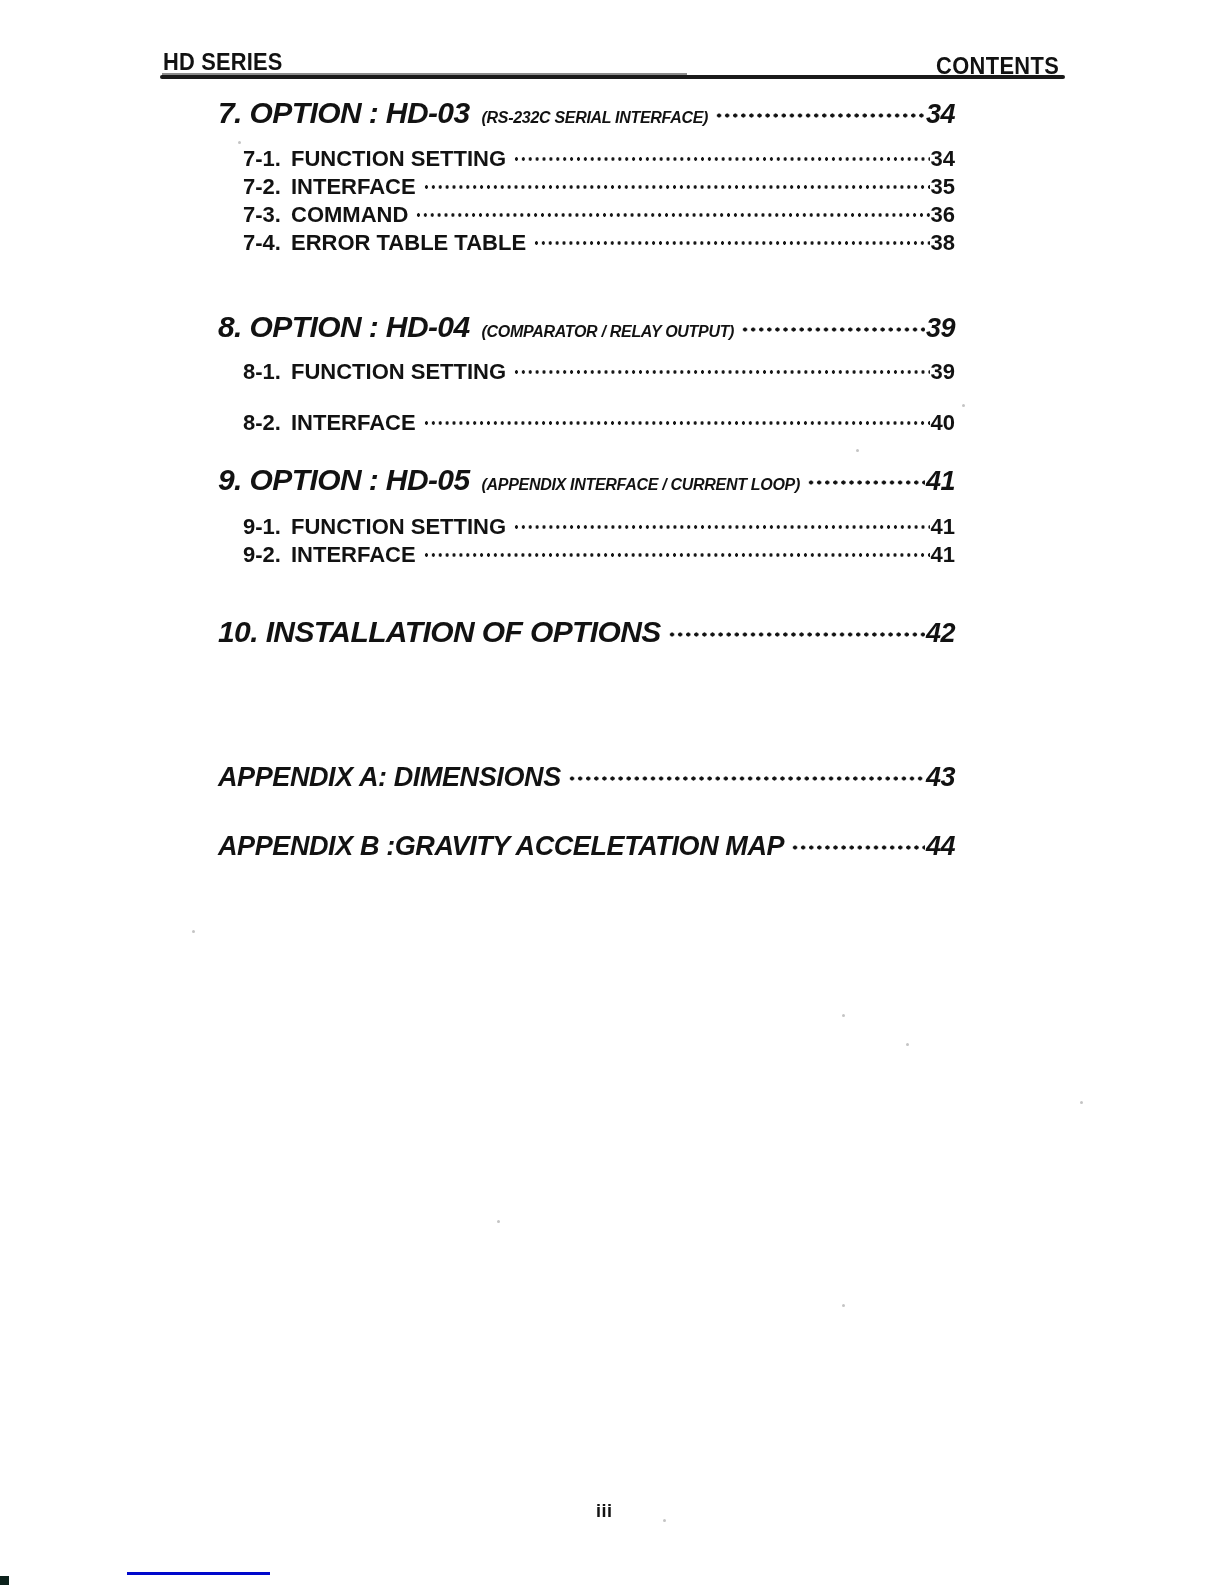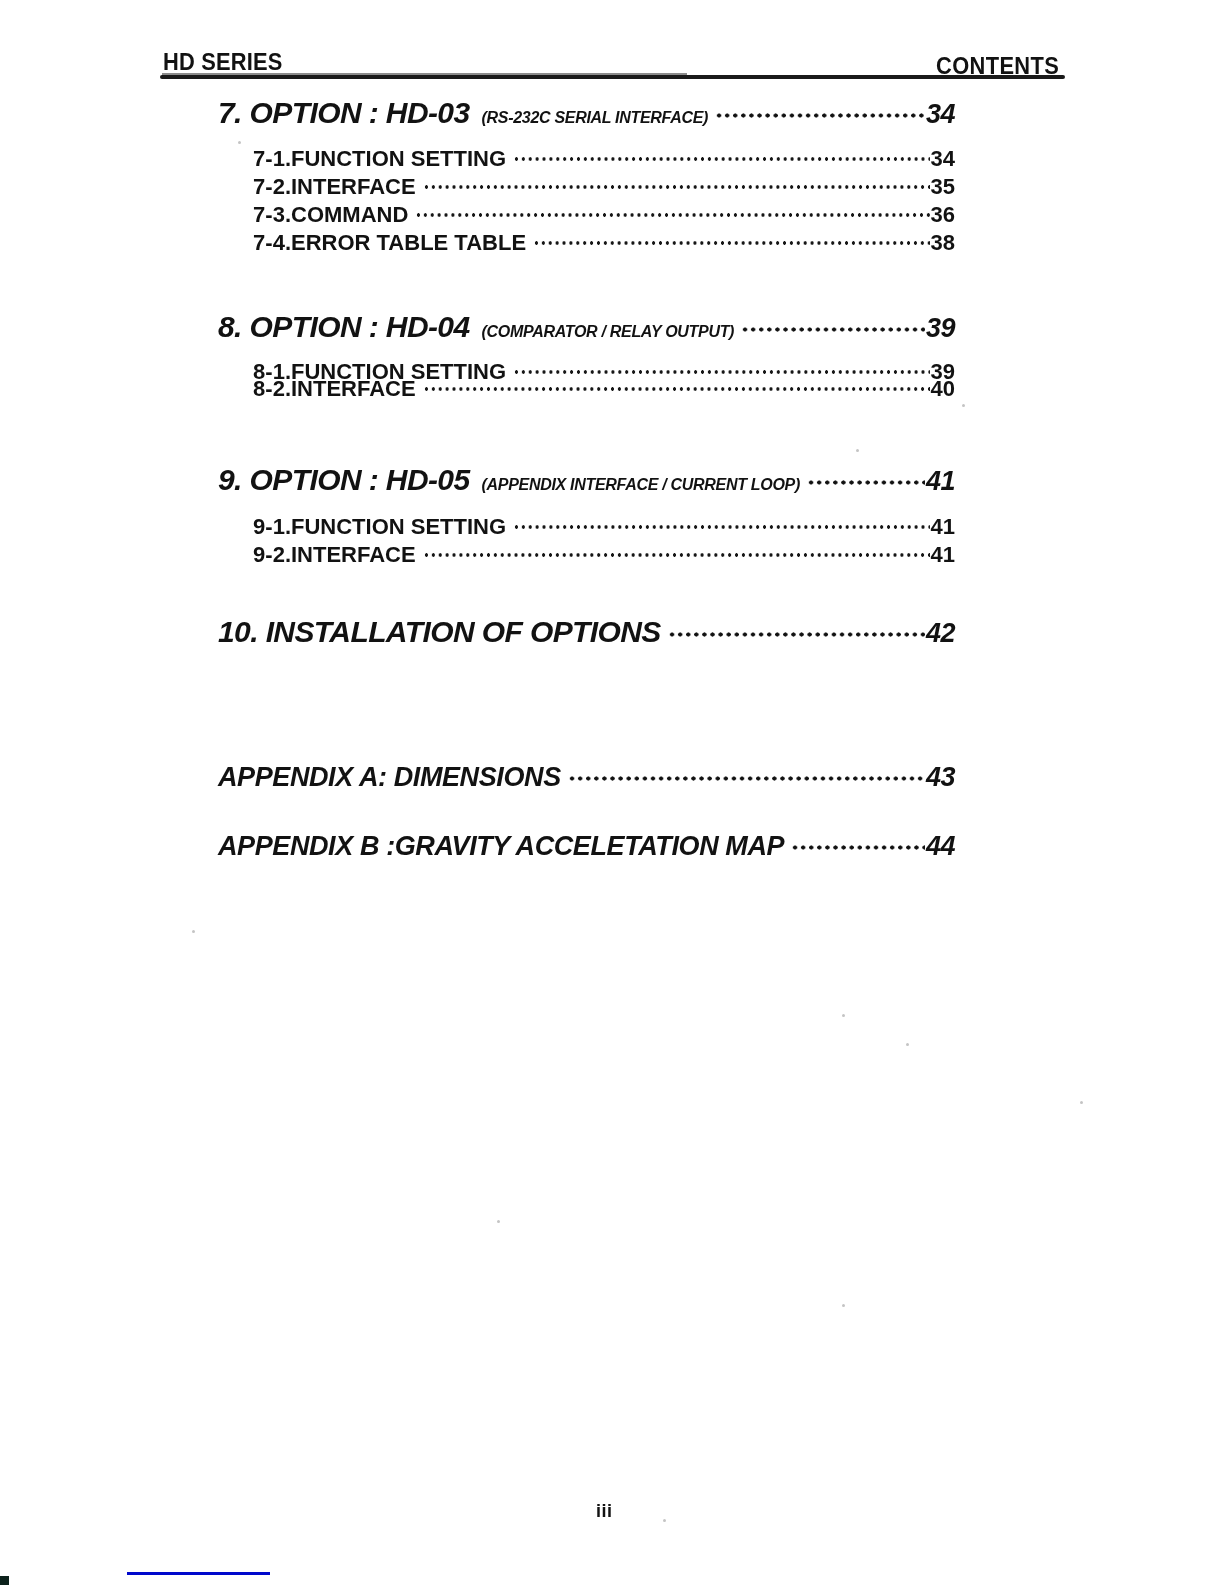--- a/index.html
+++ b/index.html
@@ -86,21 +86,21 @@
   .item {
     position: absolute;
     left: 243px;
     width: 712px;
     display: flex;
     align-items: baseline;
     font-size: 22px;
     font-weight: 600;
     white-space: nowrap;
   }
-  .item .inum  { width: 48px; flex: 0 0 auto; text-align: right; }
+  .item .inum  { width: 48px; flex: 0 0 auto; }
   .item .ilabel{ flex: 0 0 auto; text-align: right; }
   .item .pg    { font-size: 22px; }
 
   
   .leader {
     flex: 1 1 auto;
     height: 10px;
     margin: 0 1px 0 7px;
     background-image: radial-gradient(circle, #161616 1.5px, rgba(0,0,0,0) 1.95px);
     background-size: 6.9px 10px;
@@ -196,21 +196,21 @@
     <span class="subtitle">(COMPARATOR / RELAY OUTPUT)</span>
     <span class="leader lg"></span>
     <span class="pg">39</span>
   </div>
   <div class="item" style="top:359px">
     <span class="inum">8-1.</span>
     <span class="ilabel">FUNCTION SETTING</span>
     <span class="leader"></span>
     <span class="pg">39</span>
   </div>
-  <div class="item" style="top:376px">
+  <div class="item" style="top:410px">
     <span class="inum">8-2.</span>
     <span class="ilabel">INTERFACE</span>
     <span class="leader"></span>
     <span class="pg">40</span>
   </div>
 
   <div class="sec" style="top:463px">
     <span class="num-title">9. OPTION : HD-05</span>
     <span class="subtitle">(APPENDIX INTERFACE / CURRENT LOOP)</span>
     <span class="leader lg"></span>

